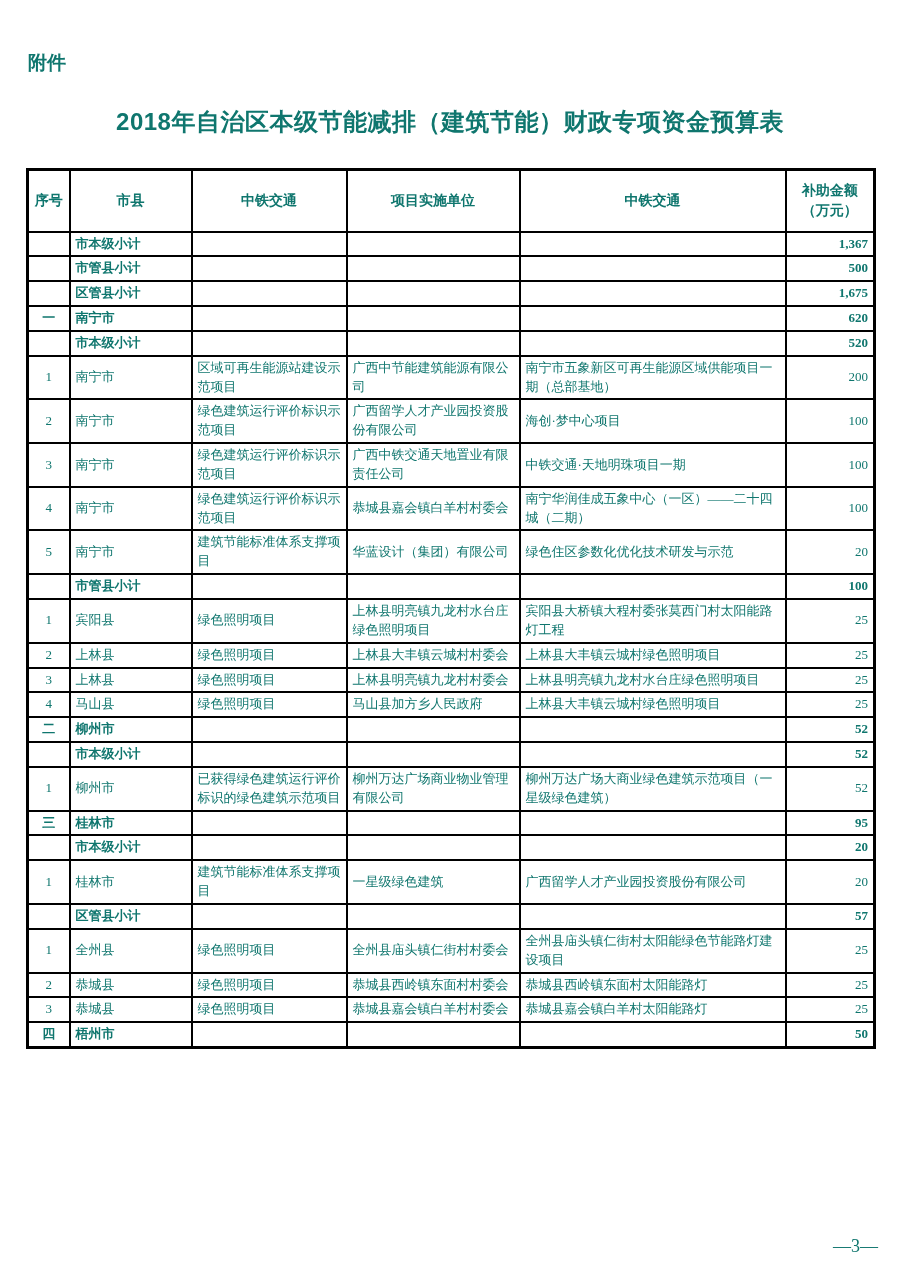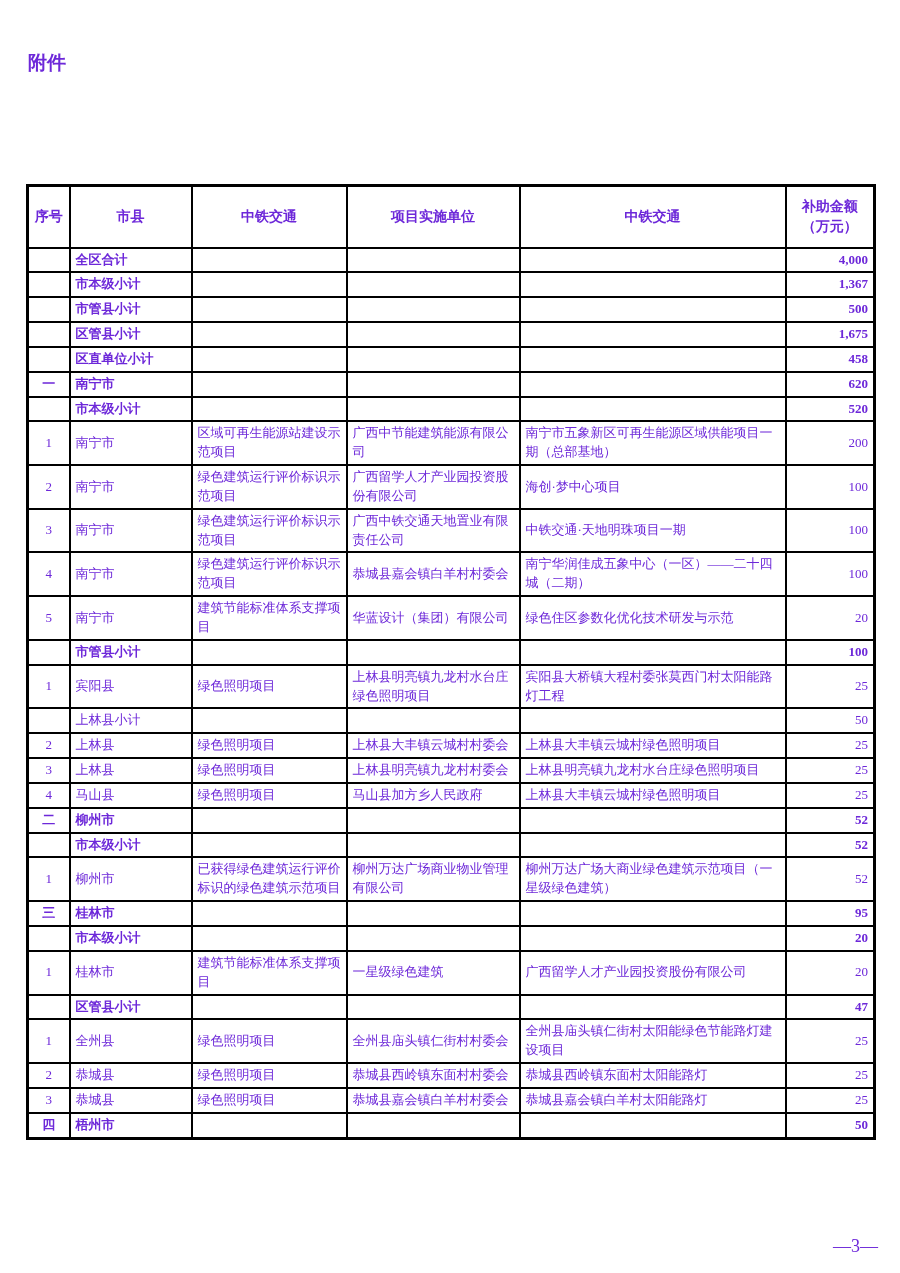--- a/index.html
+++ b/index.html
@@ -6,21 +6,21 @@
     margin: 0;
     padding: 0;
     background: #e8e8e8;
   }
   .page {
     position: relative;
     width: 900px;
     height: 1273px;
     margin: 0 auto;
     background: #ffffff;
-    color: #6d28d9;
+    color: #0f766e;
     font-family: "Liberation Serif", serif;
     overflow: hidden;
   }
   .attachment-label {
     position: absolute;
     left: 28px;
     top: 50px;
     font-size: 19px;
     font-weight: 600;
     font-family: "Liberation Sans", sans-serif;
@@ -37,21 +37,20 @@
     letter-spacing: 0.5px;
   }
   table.budget {
     position: absolute;
     top: 168px;
     left: 26px;
     width: 847px;
     border-collapse: collapse;
     table-layout: fixed;
     border: 3px solid #000;
-    margin-top: 16px;
   }
   table.budget col.c-seq      { width: 42px;  }
   table.budget col.c-city     { width: 122px; }
   table.budget col.c-category { width: 155px; }
   table.budget col.c-unit     { width: 173px; }
   table.budget col.c-name     { width: 266px; }
   table.budget col.c-amount   { width: 89px;  }
   table.budget th, table.budget td {
     border: 2px solid #000;
     box-sizing: border-box;
@@ -88,20 +87,21 @@
     font-family: "Liberation Serif", serif;
   }
 </style>
 </head>
 <body>
 
 <div class="page">
 
   <div class="attachment-label">附件</div>
 
+  <div class="doc-title">2018年自治区本级节能减排（建筑节能）财政专项资金预算表</div>
 
   <table class="budget">
     <colgroup>
       <col class="c-seq">
         <col class="c-city">
         <col class="c-category">
       <col class="c-unit">
         <col class="c-name">
         <col class="c-amount">
     </colgroup>
@@ -112,28 +112,20 @@
         <th>中铁交通</th>
         <th>项目实施单位</th>
         <th>中铁交通</th>
         <th>补助金额
 （万元）</th>
       </tr>
     </thead>
     <tbody>
         <tr class="bold">
           <td class="cell-seq"></td>
-          <td class="cell-city">全区合计</td>
-          <td class="cell-category"></td>
-          <td class="cell-unit"></td>
-          <td class="cell-name"></td>
-          <td class="cell-amount">4,000</td>
-        </tr>
-        <tr class="bold">
-          <td class="cell-seq"></td>
           <td class="cell-city">市本级小计</td>
           <td class="cell-category"></td>
           <td class="cell-unit"></td>
           <td class="cell-name"></td>
           <td class="cell-amount">1,367</td>
         </tr>
         <tr class="bold">
           <td class="cell-seq"></td>
           <td class="cell-city">市管县小计</td>
           <td class="cell-category"></td>
@@ -141,28 +133,20 @@
           <td class="cell-name"></td>
           <td class="cell-amount">500</td>
         </tr>
         <tr class="bold">
           <td class="cell-seq"></td>
           <td class="cell-city">区管县小计</td>
           <td class="cell-category"></td>
           <td class="cell-unit"></td>
           <td class="cell-name"></td>
           <td class="cell-amount">1,675</td>
-        </tr>
-        <tr class="bold">
-          <td class="cell-seq"></td>
-          <td class="cell-city">区直单位小计</td>
-          <td class="cell-category"></td>
-          <td class="cell-unit"></td>
-          <td class="cell-name"></td>
-          <td class="cell-amount">458</td>
         </tr>
         <tr class="bold">
           <td class="cell-seq">一</td>
           <td class="cell-city">南宁市</td>
           <td class="cell-category"></td>
           <td class="cell-unit"></td>
           <td class="cell-name"></td>
           <td class="cell-amount">620</td>
         </tr>
         <tr class="bold">
@@ -221,28 +205,20 @@
           <td class="cell-name"></td>
           <td class="cell-amount">100</td>
         </tr>
         <tr>
           <td class="cell-seq">1</td>
           <td class="cell-city">宾阳县</td>
           <td class="cell-category">绿色照明项目</td>
           <td class="cell-unit">上林县明亮镇九龙村水台庄绿色照明项目</td>
           <td class="cell-name">宾阳县大桥镇大程村委张莫西门村太阳能路灯工程</td>
           <td class="cell-amount">25</td>
-        </tr>
-        <tr>
-          <td class="cell-seq"></td>
-          <td class="cell-city">上林县小计</td>
-          <td class="cell-category"></td>
-          <td class="cell-unit"></td>
-          <td class="cell-name"></td>
-          <td class="cell-amount">50</td>
         </tr>
         <tr>
           <td class="cell-seq">2</td>
           <td class="cell-city">上林县</td>
           <td class="cell-category">绿色照明项目</td>
           <td class="cell-unit">上林县大丰镇云城村村委会</td>
           <td class="cell-name">上林县大丰镇云城村绿色照明项目</td>
           <td class="cell-amount">25</td>
         </tr>
         <tr>
@@ -308,21 +284,21 @@
           <td class="cell-unit">一星级绿色建筑</td>
           <td class="cell-name">广西留学人才产业园投资股份有限公司</td>
           <td class="cell-amount">20</td>
         </tr>
         <tr class="bold">
           <td class="cell-seq"></td>
           <td class="cell-city">区管县小计</td>
           <td class="cell-category"></td>
           <td class="cell-unit"></td>
           <td class="cell-name"></td>
-          <td class="cell-amount">47</td>
+          <td class="cell-amount">57</td>
         </tr>
         <tr>
           <td class="cell-seq">1</td>
           <td class="cell-city">全州县</td>
           <td class="cell-category">绿色照明项目</td>
           <td class="cell-unit">全州县庙头镇仁街村村委会</td>
           <td class="cell-name">全州县庙头镇仁街村太阳能绿色节能路灯建设项目</td>
           <td class="cell-amount">25</td>
         </tr>
         <tr>

